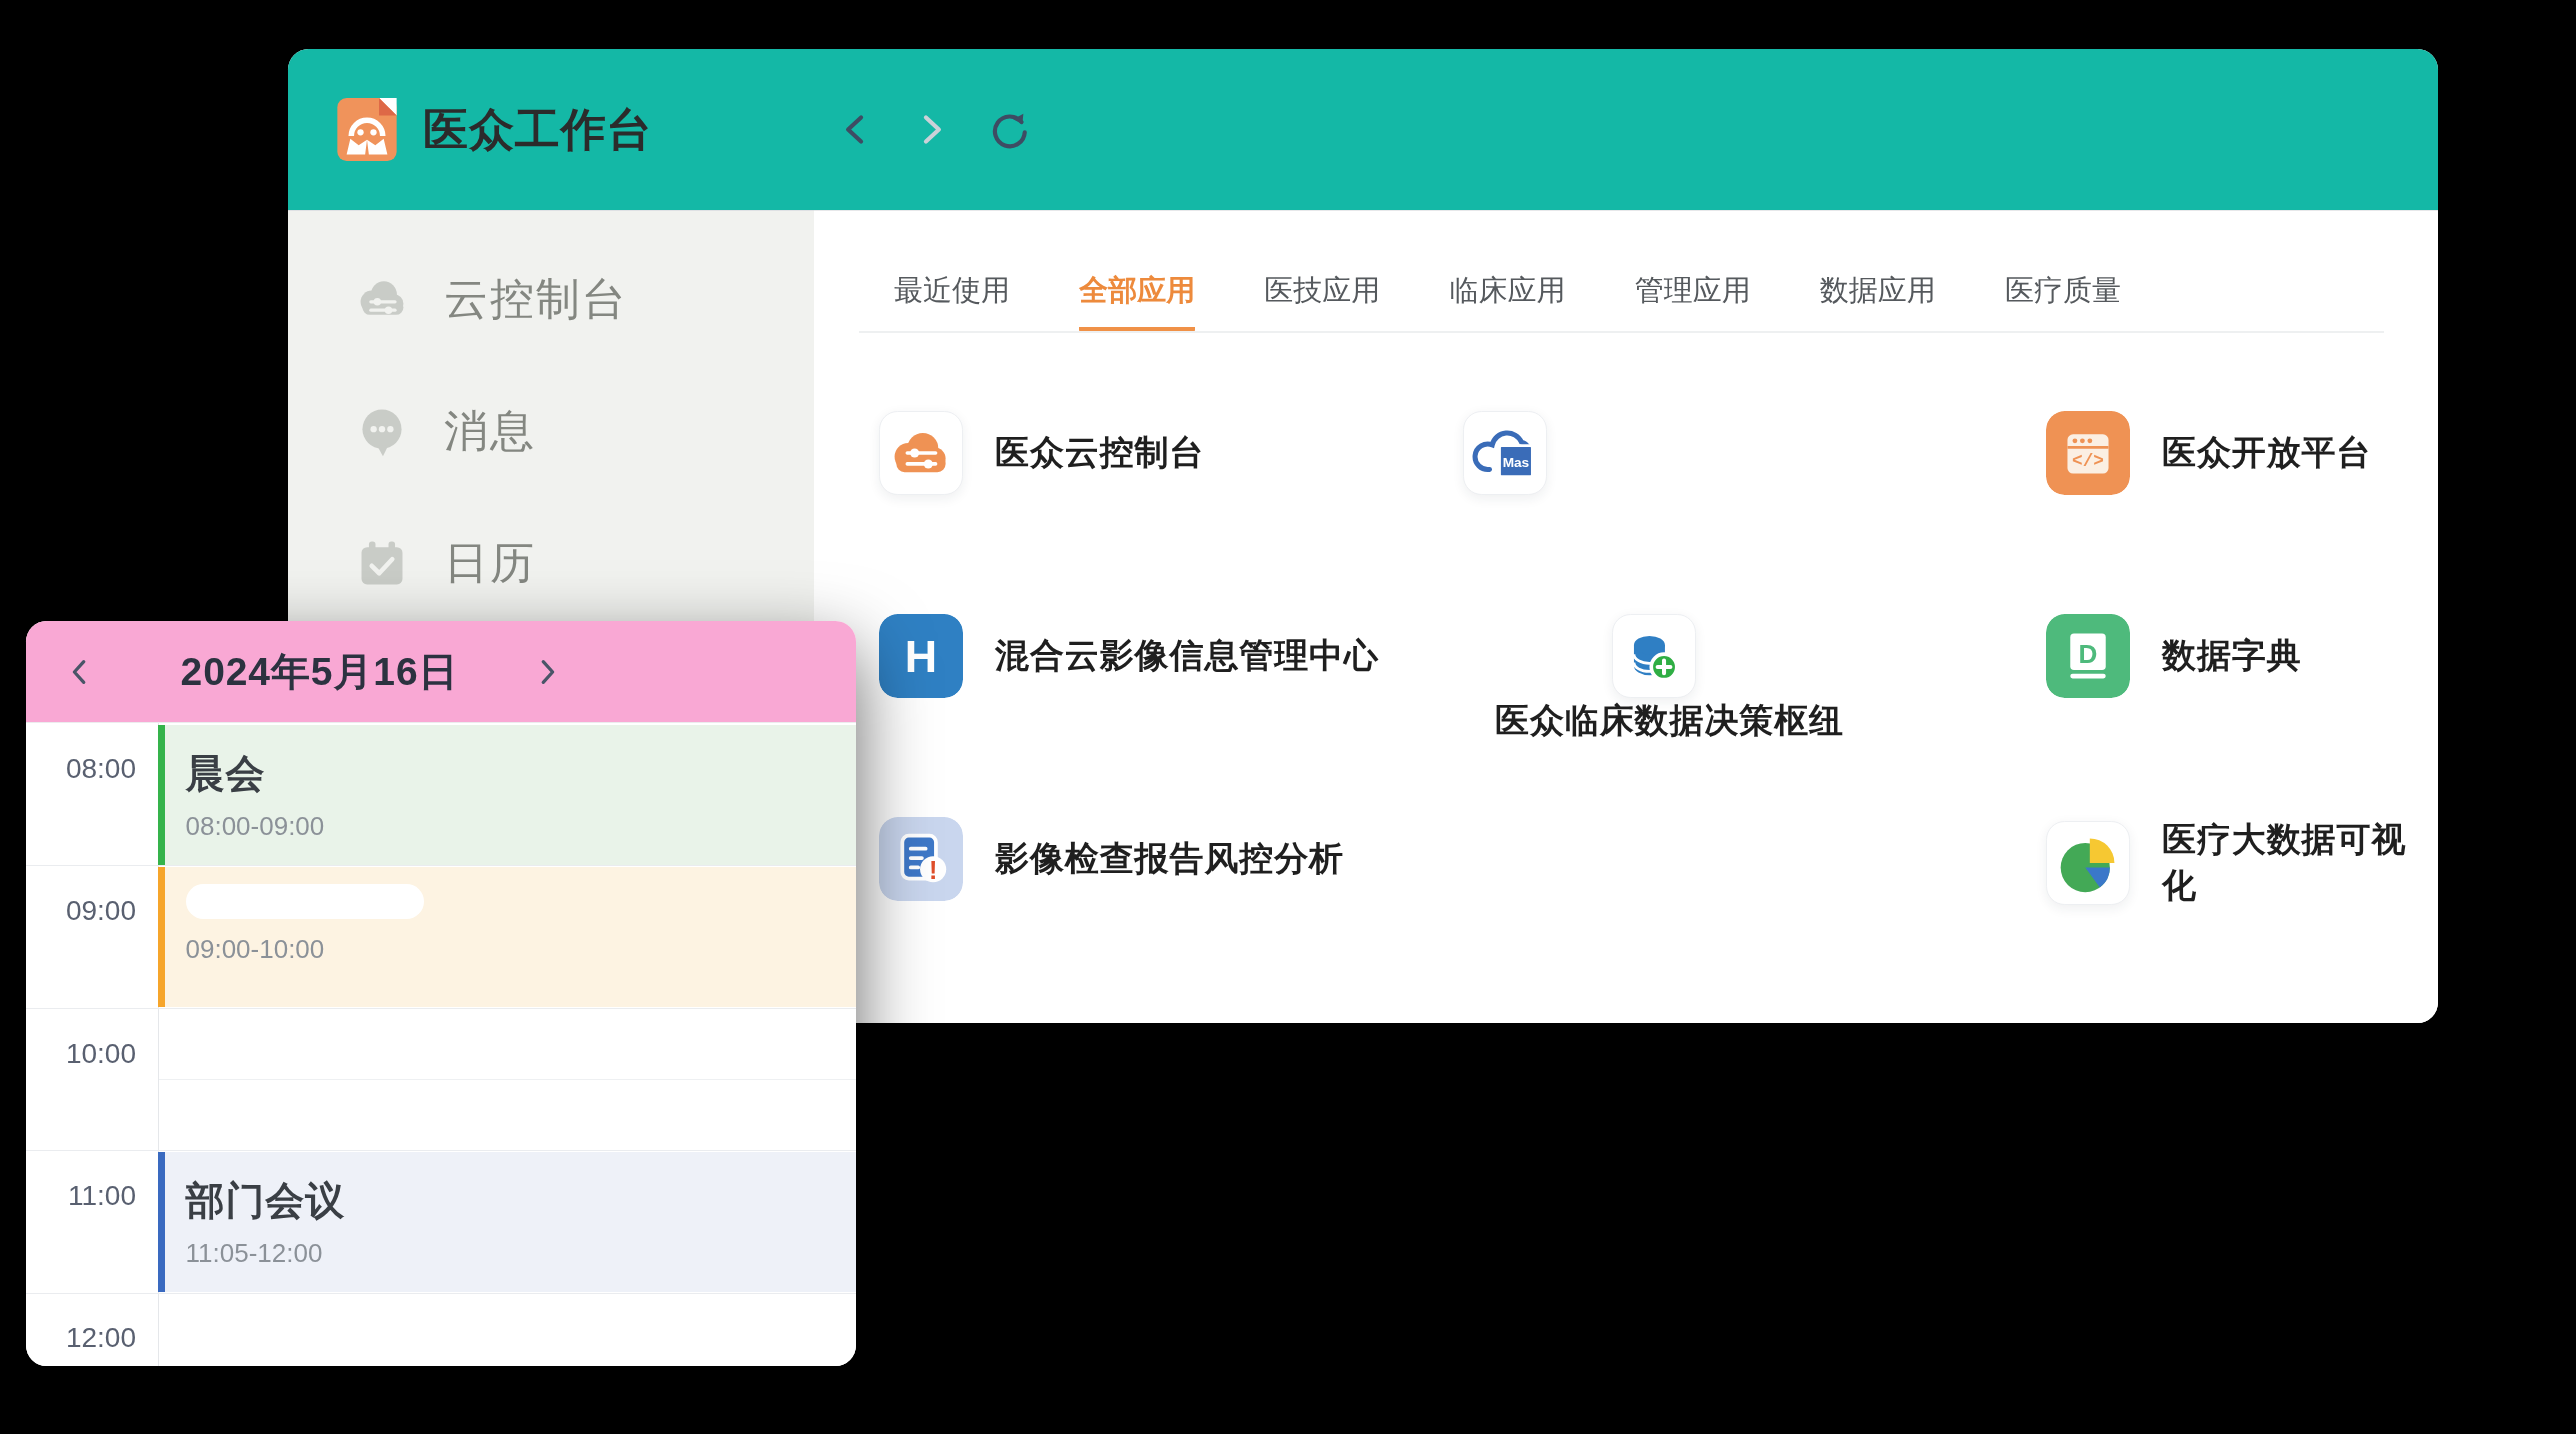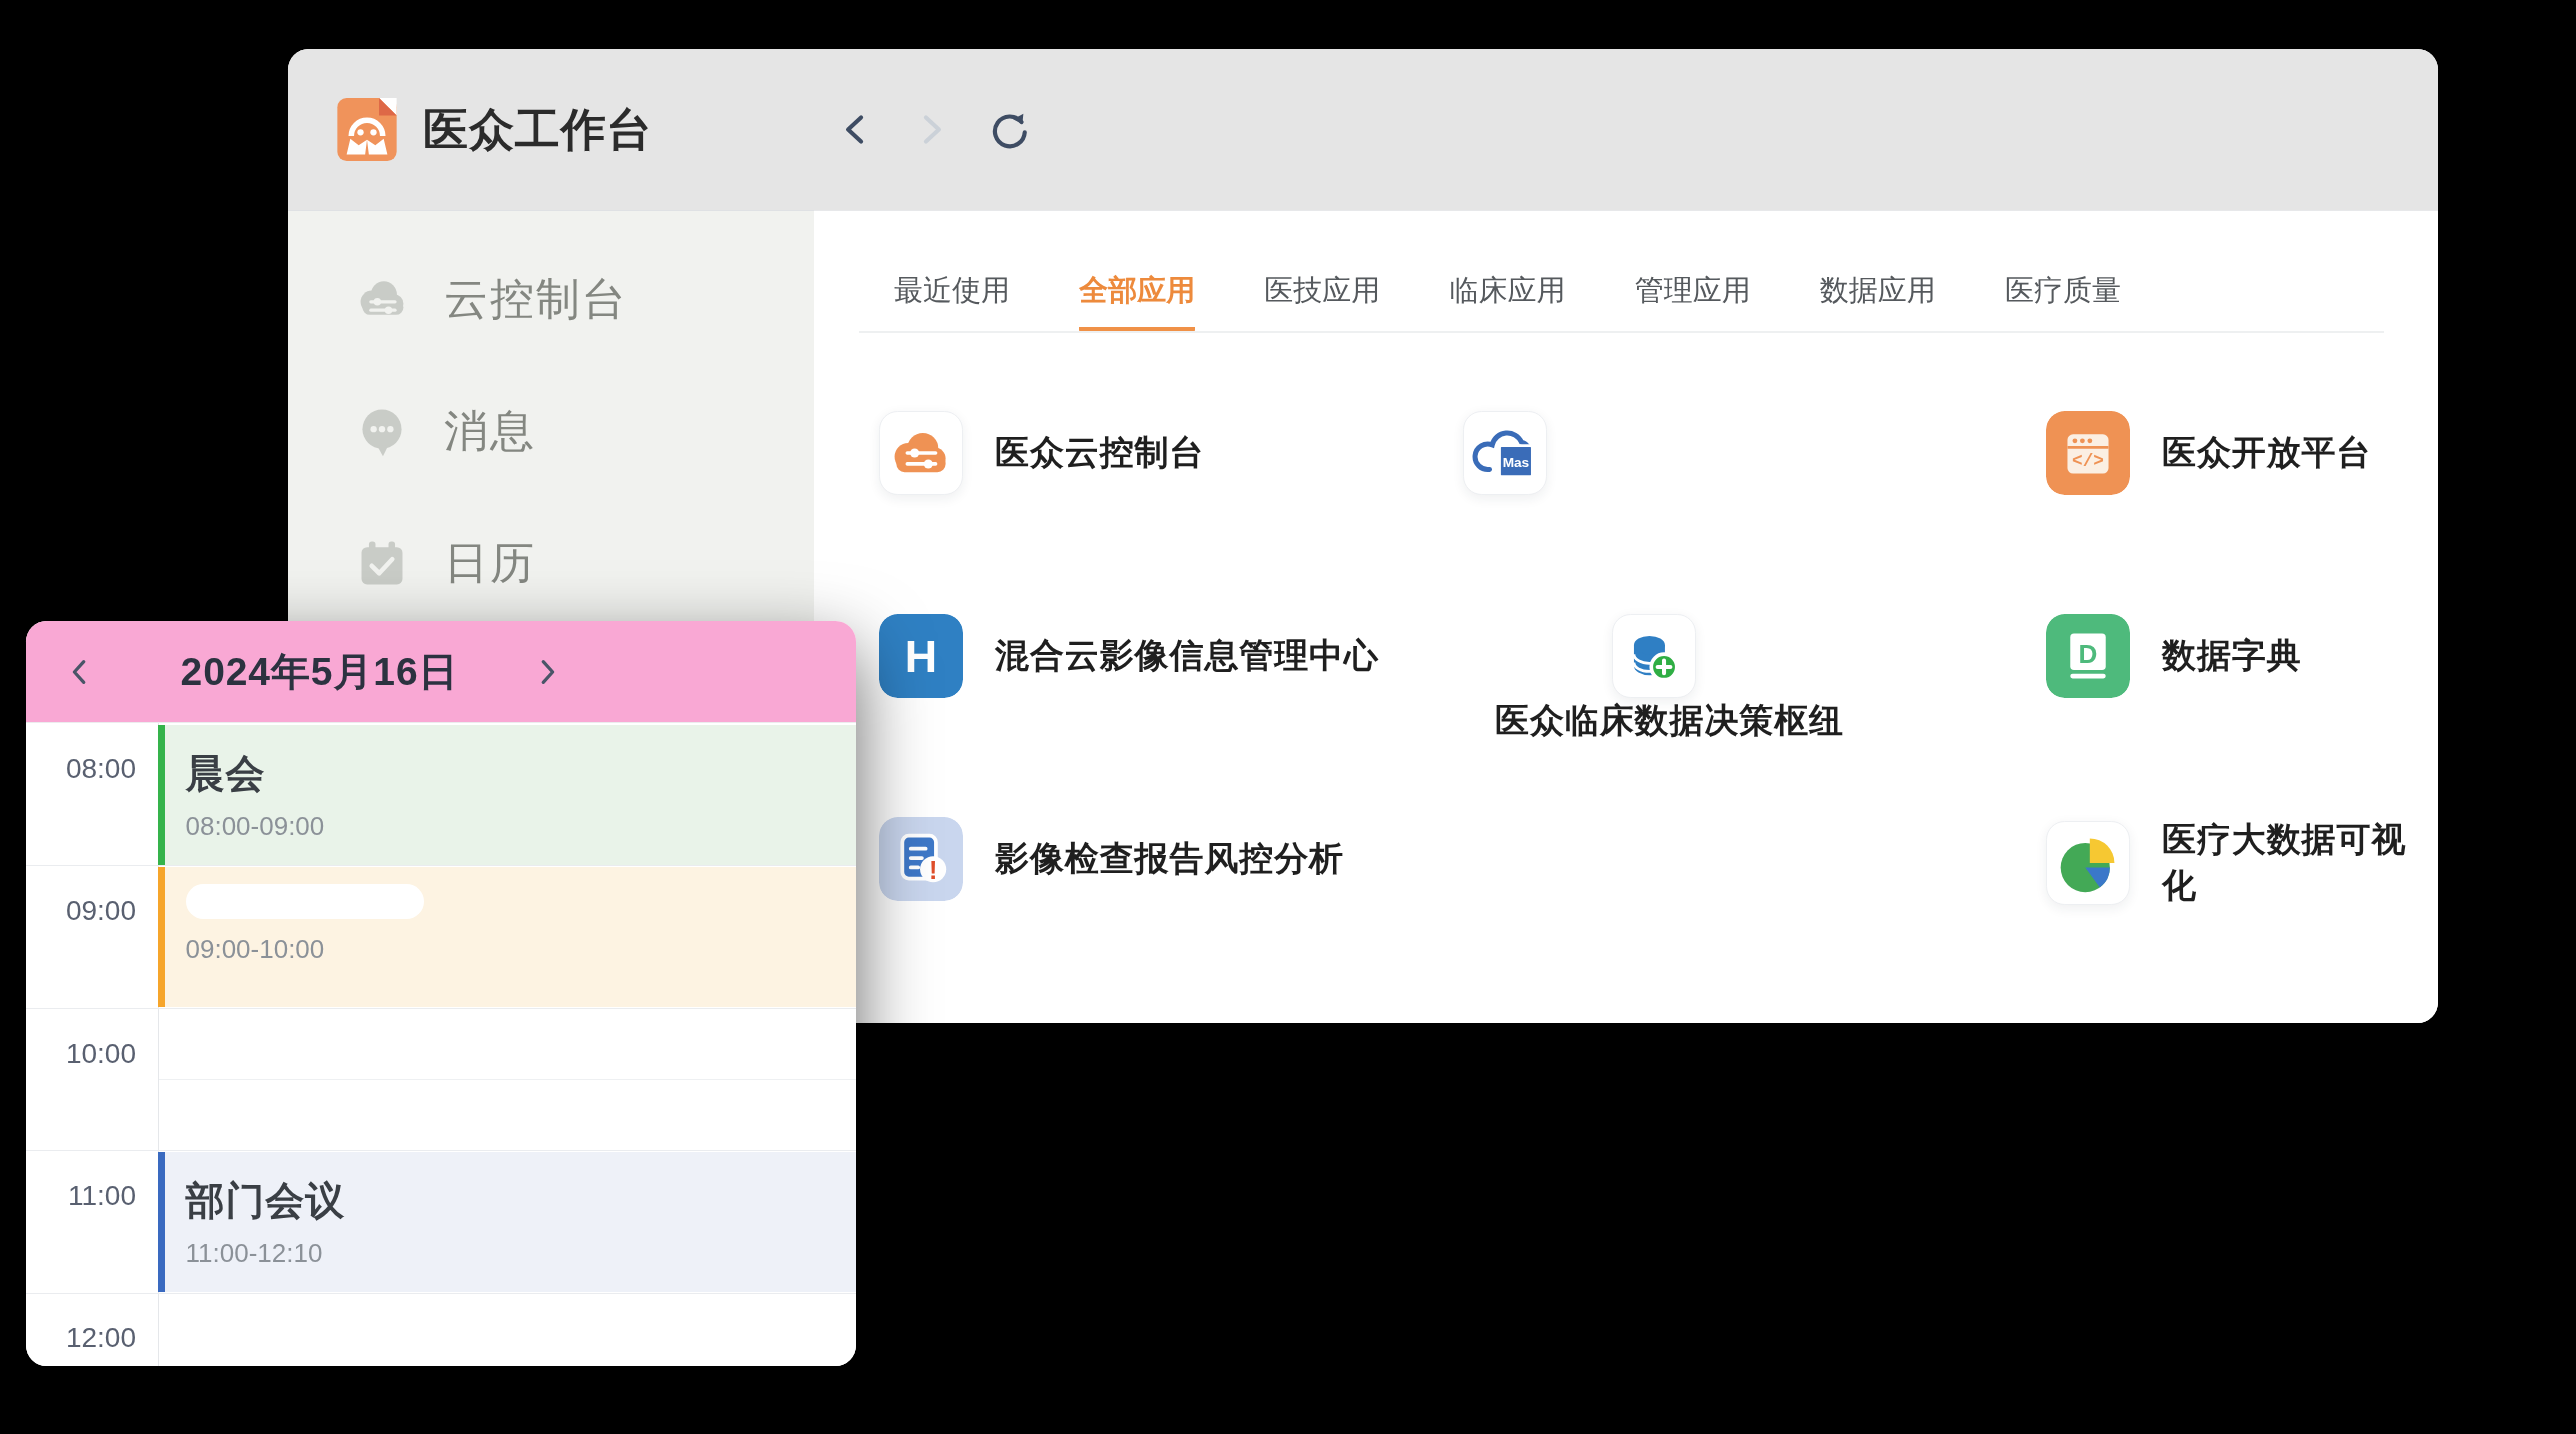--- a/index.html
+++ b/index.html
@@ -5,21 +5,21 @@
   * { margin:0; padding:0; box-sizing:border-box; }
   html,body { width:2576px; height:1434px; background:#000; overflow:hidden;
               font-family:"Liberation Sans","DejaVu Sans",sans-serif; }
 
   
   .window { position:absolute; left:288px; top:49px; width:2150px; height:974px;
             background:#fff; border-radius:20.5px; overflow:hidden;
             box-shadow:0 22.3px 65px rgba(0,0,0,.55); }
 
   .win-header { position:absolute; left:0; top:0; right:0; height:161px;
-                display:flex; align-items:center; padding-left:49px; background:#e5e5e5; }
+                display:flex; align-items:center; padding-left:49px; background:#14b8a6; }
   .logo { width:60px; height:63px; flex:0 0 auto; }
   .win-title { margin-left:26px; font-size:45px; font-weight:700; color:#2b2b2b; letter-spacing:0.9px; }
   .nav-group { position:absolute; left:547px; top:0; height:161px; display:flex; align-items:center; gap:35px; }
   .nav-btn { width:41px; height:41px; display:flex; align-items:center; justify-content:center; cursor:pointer; }
 
   
   .sidebar { position:absolute; left:0; top:161px; width:526px; bottom:0;
              background:#f1f2ef; border-top:0.9px solid #dfe1e4; padding-top:22px; }
   .side-item { height:132px; display:flex; align-items:center; padding-left:67px; cursor:pointer; }
   .side-item .icon { width:54px; height:54px; flex:0 0 auto; }
@@ -270,17 +270,17 @@
       <div class="ev-time">08:00-09:00</div>
     </div>
 
     <div class="cal-event" style="top:144px; background:#FDF3E2; border-left-color:#F6A52B; padding-top:18.6px;">
       <div class="ev-pill"></div>
       <div class="ev-time">09:00-10:00</div>
     </div>
 
     <div class="cal-event" style="top:429px; background:#EEF1F8; border-left-color:#3A6AC0;">
       <div class="ev-title">部门会议</div>
-      <div class="ev-time">11:00-12:10</div>
+      <div class="ev-time">11:05-12:00</div>
     </div>
   </div>
 </div>
 
 
 </body></html>

